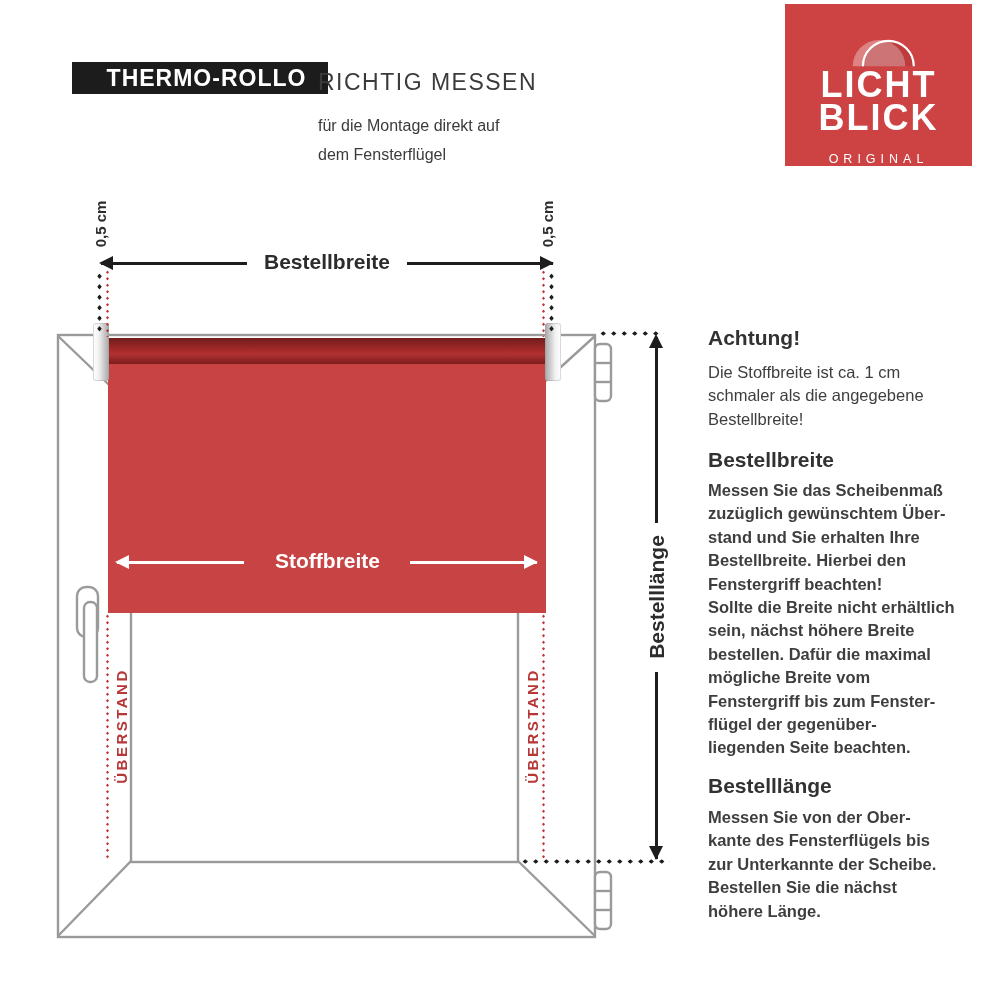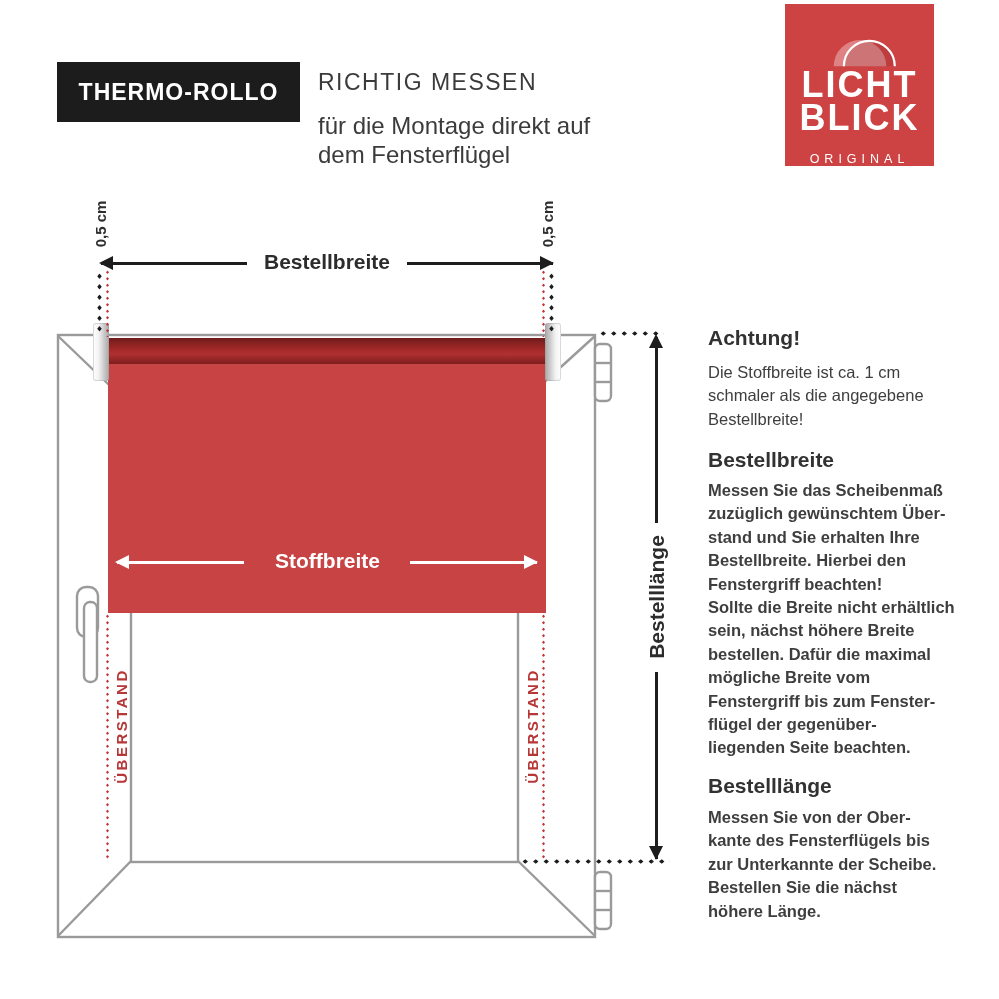--- a/index.html
+++ b/index.html
@@ -1,28 +1,28 @@
 <!DOCTYPE html>
 <html style="--badge-bg: #1c1c1c; --logo-red: #cd4243; --blind-red: #c84343; --roller-dark: #8a2222; --accent-red: #b73737; --guide-red: #c23434; --ink: #1d1d1d; --text: #3b3b3b; --frame-gray: #9a9a9a;"><head>
 <meta charset="utf-8">
 <style>
   html,body{margin:0;padding:0;background:#fff;}
   .canvas{position:relative;width:999px;height:999px;background:#fff;overflow:hidden;
           font-family:"Liberation Sans",sans-serif;color:var(--text,#3b3b3b);}
   .abs{position:absolute;}
 
   
-  .badge{left:57px;top:62px;width:243px;height:60px;background:var(--badge-bg,#1c1c1c);
-         display:flex;align-items:center;justify-content:center;}
+  .badge{left:72px;top:62px;width:243px;height:32px;background:var(--badge-bg,#1c1c1c);
+         display:flex;align-items:center;justify-content:center;padding-left:13px;}
   .badge span{color:#fff;font-size:23px;font-weight:700;letter-spacing:1px;}
   .title{left:318px;top:69px;font-size:23px;font-weight:400;letter-spacing:1.5px;color:var(--text,#3b3b3b);}
-  .subtitle{left:318px;top:111px;font-size:24px;line-height:29px;white-space:pre-line;color:var(--text,#3b3b3b);}
+  .subtitle{left:318px;top:111px;font-size:16px;line-height:29px;white-space:pre-line;color:var(--text,#3b3b3b);}
 
   
-  .logo{left:785px;top:4px;width:149px;height:162px;background:var(--logo-red,#cd4243);
+  .logo{left:785px;top:4px;width:187px;height:162px;background:var(--logo-red,#cd4243);
         display:flex;flex-direction:column;align-items:center;}
   .logo-word{color:#fff;font-weight:700;font-size:36px;line-height:33px;letter-spacing:2px;}
   .logo-tagline{color:#fff;font-size:12.5px;letter-spacing:5px;margin-top:18px;}
   .logo svg{display:block;margin-top:8px;}
 
   
   .frame-stroke{stroke:var(--frame-gray,#9a9a9a);stroke-width:2.4;fill:none;}
   .frame-fill{fill:#fff;}
 
   

